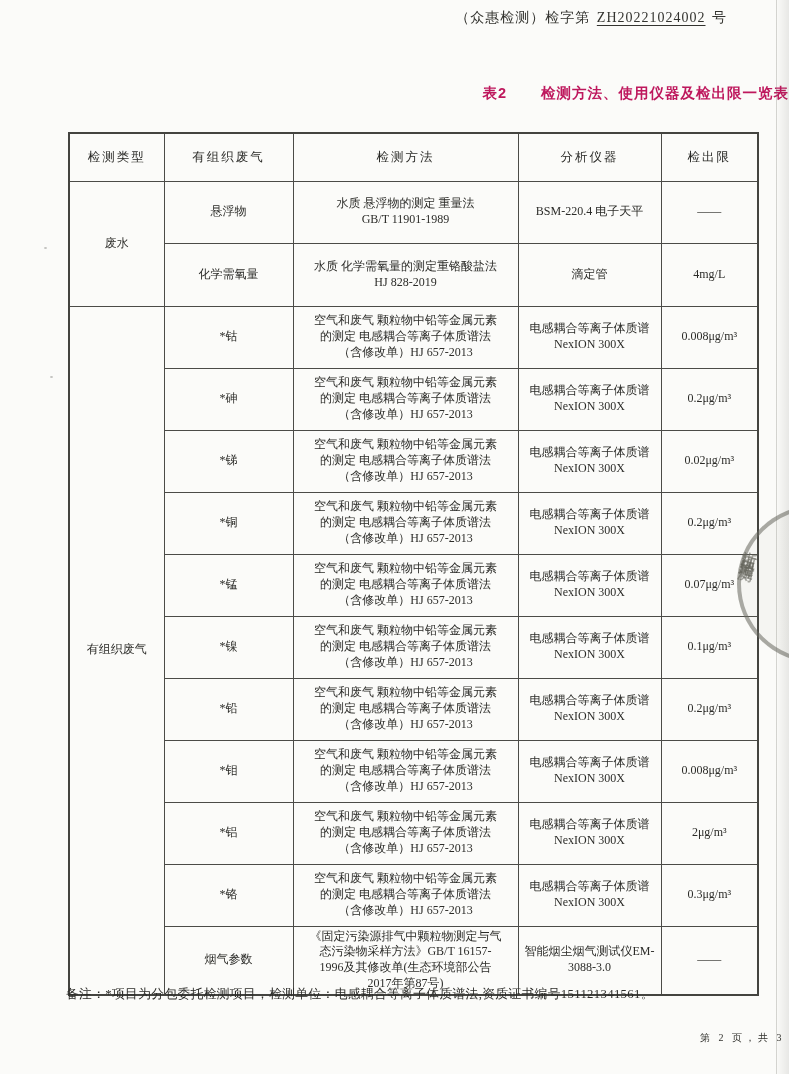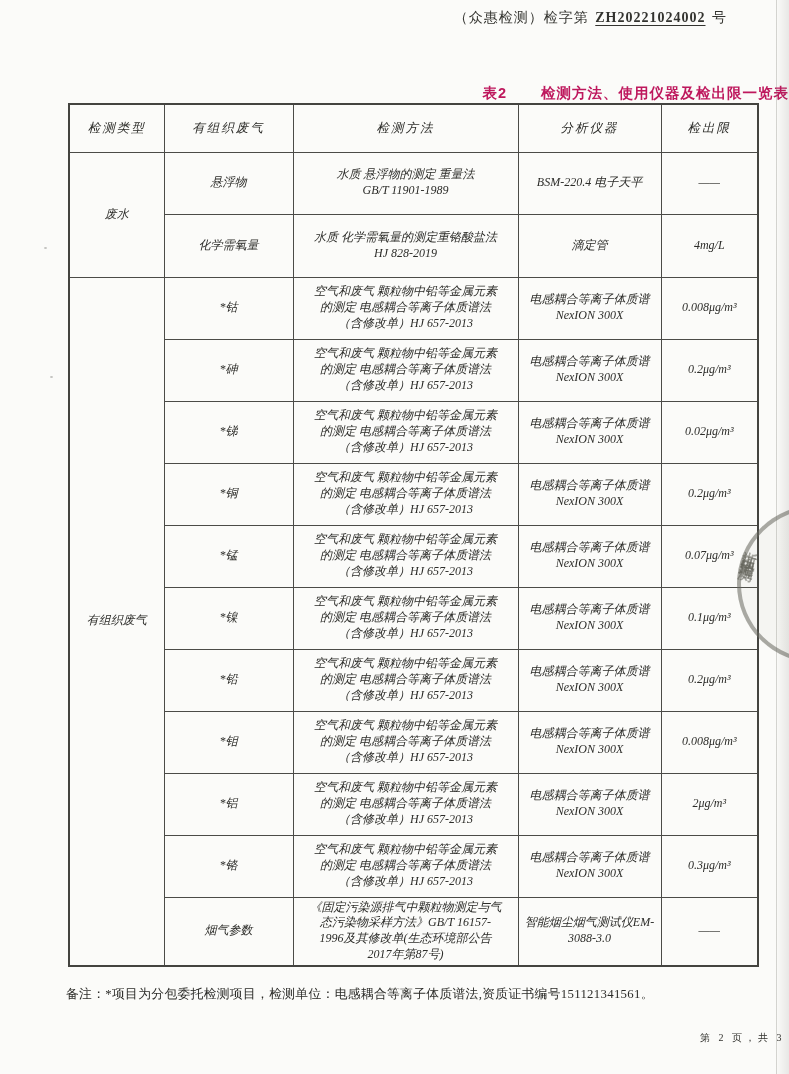--- a/index.html
+++ b/index.html
@@ -11,41 +11,40 @@
     background:#fbfbf9;
     overflow:hidden;
     font-family:"Liberation Serif","DejaVu Serif",serif;
     color:#2c2c29;
   }
   .doc-number {
     position:absolute; top:9px; right:62px;
     font-size:14px; letter-spacing:1px;
     color:#33332f;
   }
-  .doc-number .u { text-decoration:underline; text-underline-offset:3px; padding:0 2px;font-weight:bold; }
+  .doc-number .u { text-decoration:underline; text-underline-offset:3px; padding:0 2px; }
   .section-title {
     position:absolute; left:68px; top:38px;
     font-family:"Liberation Sans","DejaVu Sans",sans-serif;
     font-size:16px; font-weight:700; letter-spacing:1px;
     color:#2a2a27;
   }
   .caption {
     position:absolute; left:0; top:84px; width:789px;
     text-align:right;
     font-family:"Liberation Sans","DejaVu Sans",sans-serif;
     font-size:14.5px; font-weight:700; letter-spacing:1px;
     color:#be185d;
   }
   .cap-gap { display:inline-block; width:34px; }
   table.report {
-    position:absolute; left:68px; top:103px;
+    position:absolute; left:68px; top:132px;
     width:689px;
     border-collapse:collapse; table-layout:fixed;
     background:transparent;
-    font-style:italic;
   }
   table.report td, table.report th {
     border:1px solid #4b4b47;
     text-align:center; vertical-align:middle;
     font-size:12px; font-weight:normal;
     line-height:1.32;
     padding:2px 3px;
     white-space:pre-line;
     color:#2c2c29;
     overflow:hidden;

